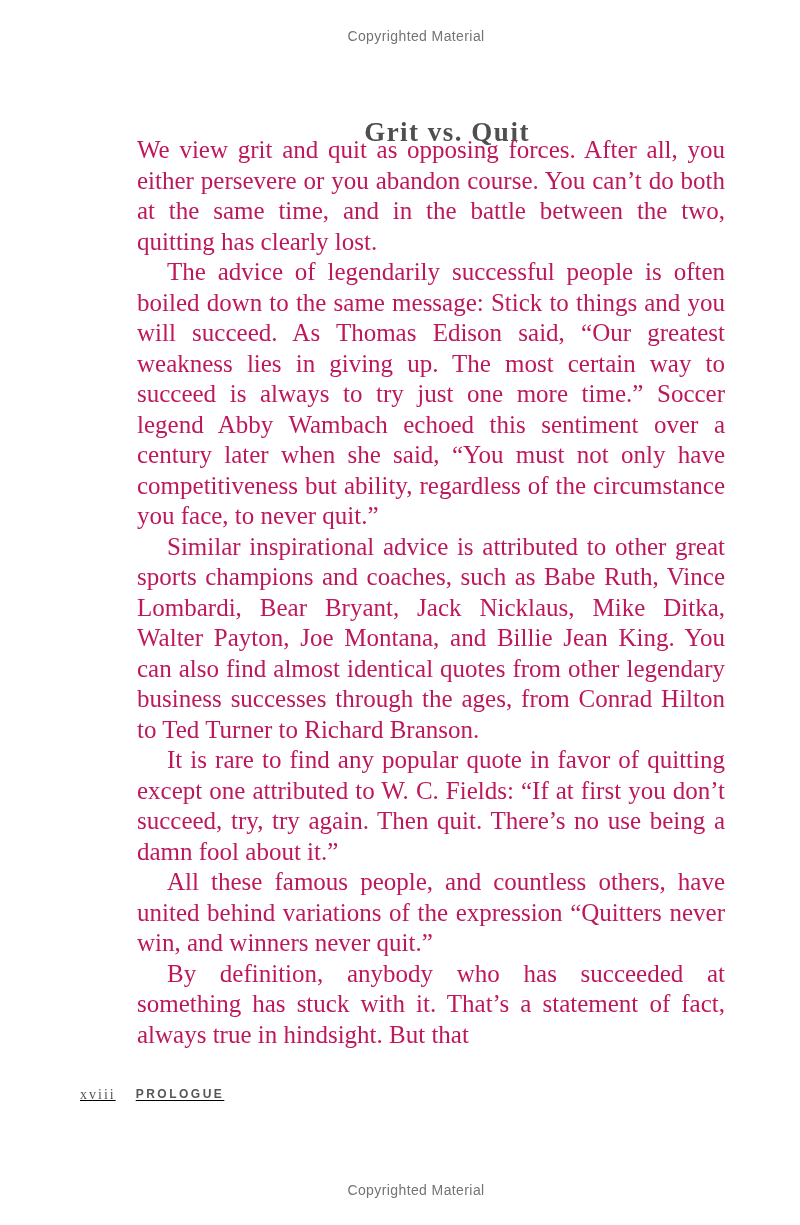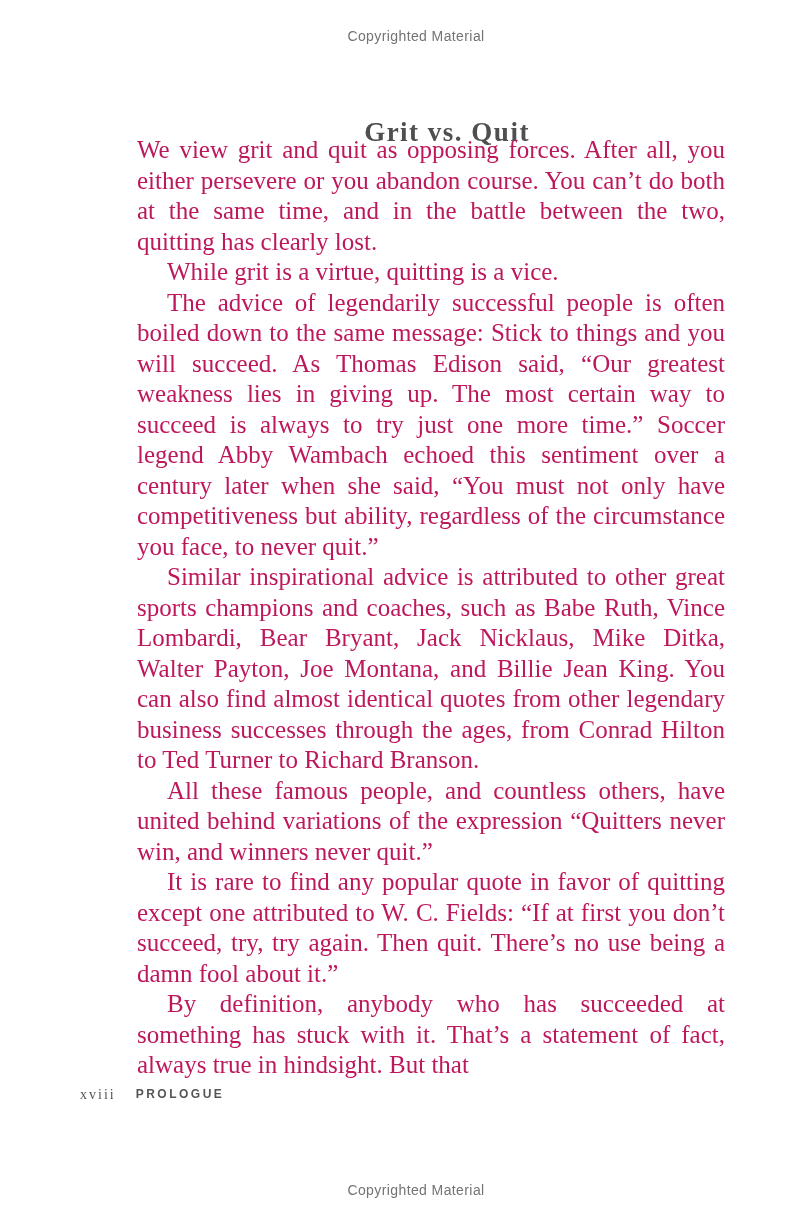--- a/index.html
+++ b/index.html
@@ -57,20 +57,21 @@
   }
   .body-text p.no-indent {
     text-indent: 0;
   }
 
   .page-footer {
     position: absolute;
     top: 1085px;
     left: 80px;
     white-space: nowrap;
+    text-decoration: underline;
   }
   .page-number {
     font-family: "Liberation Serif", serif;
     font-size: 14px;
     letter-spacing: 2px;
     color: #555555;
   }
   .section-label {
     font-family: "Liberation Sans", sans-serif;
     font-size: 12px;
@@ -83,25 +84,24 @@
 </style>
 </head>
 <body>
 
 <div class="copyright-notice top">Copyrighted Material</div>
 
 <h1 class="chapter-title">Grit vs. Quit</h1>
 
 <div class="body-text">
   <p class="no-indent">We view grit and quit as opposing forces. After all, you either persevere or you abandon course. You can’t do both at the same time, and in the battle between the two, quitting has clearly lost.</p>
-  <p>While grit is a virtue, quitting is a vice.</p>
   <p>The advice of legendarily successful people is often boiled down to the same message: Stick to things and you will succeed. As Thomas Edison said, “Our greatest weakness lies in giving up. The most certain way to succeed is always to try just one more time.” Soccer legend Abby Wambach echoed this sentiment over a century later when she said, “You must not only have competitiveness but ability, regardless of the circumstance you face, to never quit.”</p>
   <p>Similar inspirational advice is attributed to other great sports champions and coaches, such as Babe Ruth, Vince Lombardi, Bear Bryant, Jack Nicklaus, Mike Ditka, Walter Payton, Joe Montana, and Billie Jean King. You can also find almost identical quotes from other legendary business successes through the ages, from Conrad Hilton to Ted Turner to Richard Branson.</p>
+  <p>It is rare to find any popular quote in favor of quitting except one attributed to W. C. Fields: “If at first you don’t succeed, try, try again. Then quit. There’s no use being a damn fool about it.”</p>
   <p>All these famous people, and countless others, have united behind variations of the expression “Quitters never win, and winners never quit.”</p>
-  <p>It is rare to find any popular quote in favor of quitting except one attributed to W. C. Fields: “If at first you don’t succeed, try, try again. Then quit. There’s no use being a damn fool about it.”</p>
   <p>By definition, anybody who has succeeded at something has stuck with it. That’s a statement of fact, always true in hindsight. But that</p>
 </div>
 
 <div class="page-footer">
   <span class="page-number">xviii</span><span class="section-label">PROLOGUE</span>
 </div>
 
 <div class="copyright-notice bottom">Copyrighted Material</div>
 
 </body></html>

